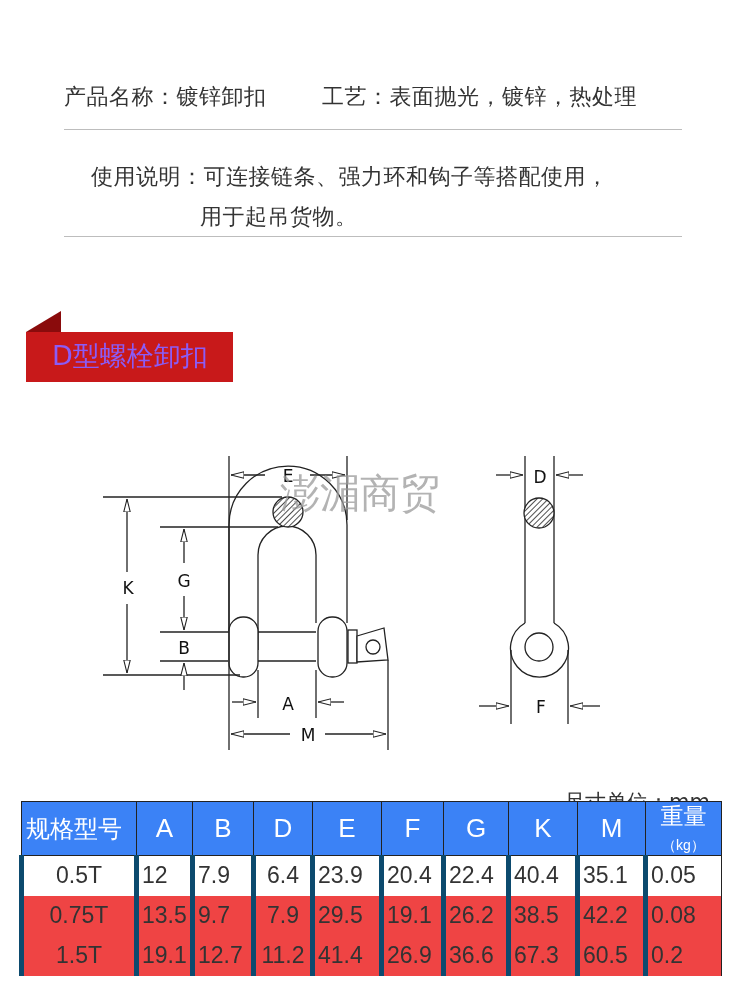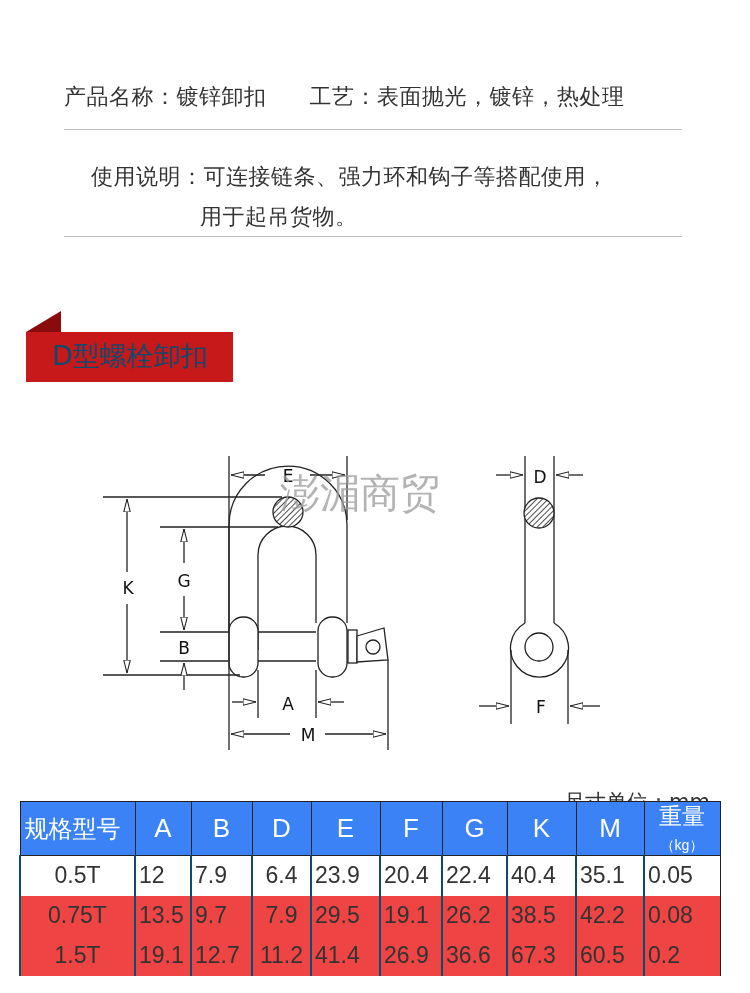--- a/index.html
+++ b/index.html
@@ -1,33 +1,33 @@
 <!DOCTYPE html>
 <html><head>
 <meta charset="utf-8">
 <style>
   * { margin:0; padding:0; box-sizing:border-box; }
   html, body { width:750px; height:993px; background:#fff; overflow:hidden; }
   body { position:relative; font-family:"DejaVu Sans", "Liberation Sans", sans-serif; color:#333; }
-  .line { position:absolute; font-size:22px; color:#333; letter-spacing:0.5px; white-space:nowrap; }
+  .line { position:absolute; font-size:22px; color:#333; letter-spacing:0.5px; white-space:nowrap;font-family:Liberation Mono, monospace; }
   .hr { position:absolute; left:64px; width:618px; height:1px; background:#bdbdbd; }
   .tag { position:absolute; left:26px; top:332px; width:207px; height:50px; background:#c8191a; }
   .tag-fold { position:absolute; left:26px; top:311px; width:0; height:0;
     border-left:35px solid transparent; border-bottom:21px solid #8a0b0c; }
-  .tag-text { position:absolute; left:52px; top:338px; font-size:27px; color:#0c4a6e; white-space:nowrap; }
+  .tag-text { position:absolute; left:52px; top:338px; font-size:27px; color:#8b5cf6; white-space:nowrap; }
   .diagram { position:absolute; left:0; top:440px; width:750px; height:320px; }
   .unit { position:absolute; right:40px; top:788px; font-size:21px; color:#333; white-space:nowrap; }
   table { position:absolute; left:19px; top:801px; border-collapse:collapse; width:700px;
     font-family:"Liberation Sans", "DejaVu Sans", sans-serif; table-layout:fixed; }
   th { background:#3b82f6; color:#fff; font-weight:normal; font-size:26px; height:54px; border:1px solid #222;
     text-align:center; vertical-align:middle; }
   th.first { text-align:left; padding-left:4px; font-size:24px; }
   th.weight { line-height:1; font-size:23px; }
   th.weight small { display:block; font-size:14px; margin-top:10px; }
-  td { font-size:23px; color:#333; height:40px; border-left:2px solid #0c4a6e; border-right:1px solid #222;
+  td { font-size:23px; color:#333; height:40px; border-left:5px solid #0c4a6e; border-right:1px solid #222;
     text-align:left; padding-left:3px; vertical-align:middle; white-space:nowrap; }
   td.c { text-align:center; padding-left:0; }
   tr.alt td { background:#ef4444; }
 </style>
 </head>
 <body>
 
 <div class="line" style="left:64px; top:82px;">
   <span>产品名称：</span><span>镀锌卸扣</span>
   <span style="display:inline-block;width:28px;"></span>

